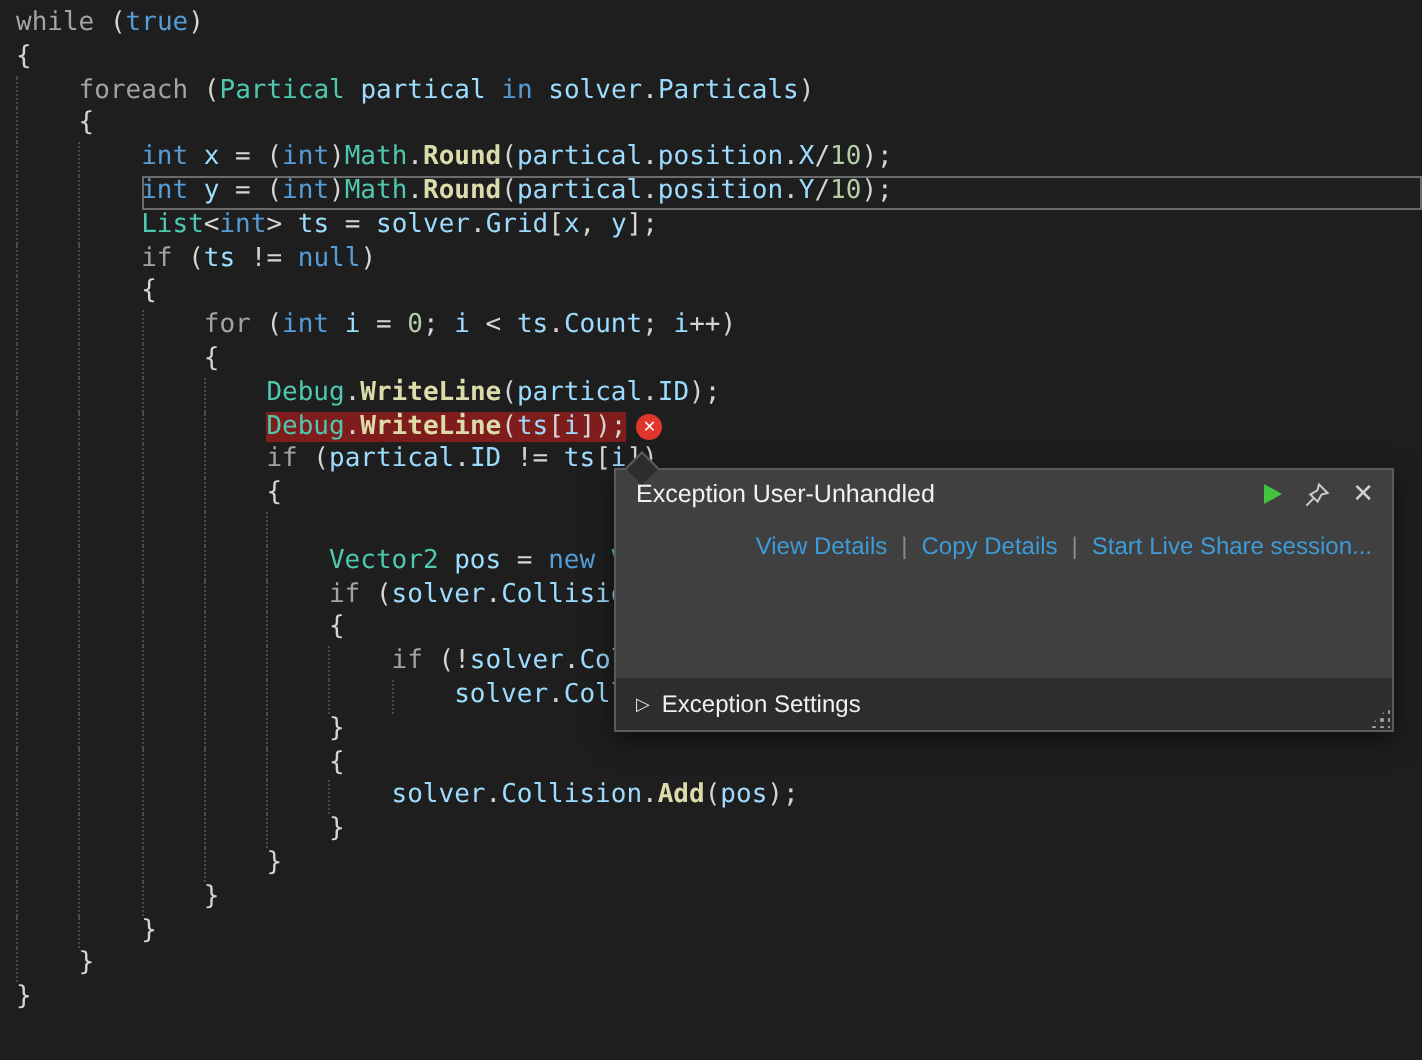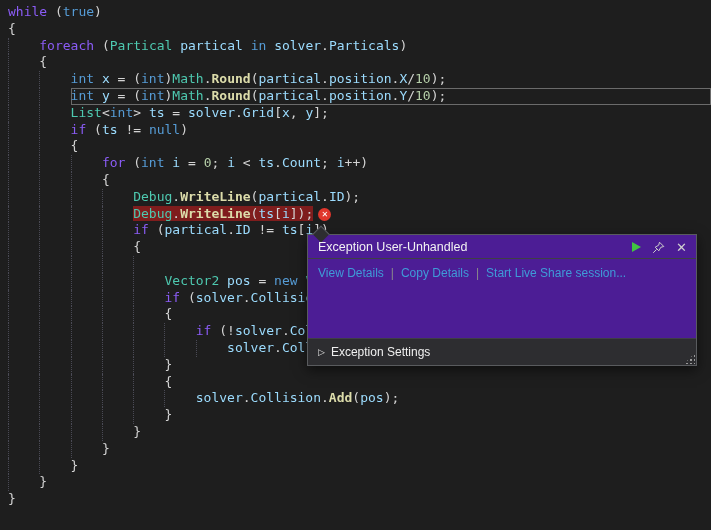--- a/index.html
+++ b/index.html
@@ -17,48 +17,48 @@
   .sel { background:#7f1d1d; }
   .err {
     display:inline-block; width:13px; height:13px; line-height:13px;
     border-radius:50%; background:#e0362c; color:#fff;
     font-size:8px; font-weight:bold; text-align:center;
     margin-left:5px; vertical-align:middle;
     font-family:"DejaVu Sans", sans-serif;
   }
   
   .tk-k { color:#569cd6; }
-  .tk-c { color:#8b5cf6;text-align:center; }
+  .tk-c { color:#a3a3a3;text-align:center; }
   .tk-t { color:#4ec9b0; }
   .tk-m { color:#dcdcaa;font-weight:bold; }
   .tk-v { color:#9cdcfe; }
   .tk-n { color:#b5cea8;text-align:right; }
   .tk-p { color:#d4d4d4; }
 
   
   .popup {
     position:absolute; left:307px; top:234px; width:390px; height:132px;
-    background:#4c1d95; border:1px solid #595b5e;
+    background:#404040; border:1px solid #595b5e;
     box-shadow:0 4px 12px rgba(0,0,0,.55);
     font-family:"Liberation Sans","DejaVu Sans",sans-serif;
     color:#e6e6e6; z-index:10;
   }
   .callout {
     position:absolute; top:-7px; left:7px; width:12px; height:12px;
     background:#2d2d30; border-left:1px solid #595b5e; border-top:1px solid #595b5e;
     transform:rotate(45deg);
   }
   .ph { display:flex; align-items:center; padding:5px 9px 4px 10px; border-bottom:1px solid #3f3f46; position:relative; z-index:2; }
   .ph-title { flex:1 1 auto; font-size:12.5px; color:#f2f2f2; }
   .ph-btn { margin-left:11px; cursor:pointer; display:inline-flex; align-items:center; }
   .play { width:0; height:0; border-left:9px solid #41c541; border-top:5.5px solid transparent; border-bottom:5.5px solid transparent; }
   .close { color:#d0d0d0; font-size:13px; line-height:13px; font-family:"DejaVu Sans",sans-serif; }
   .pbody { padding:6px 10px 2px; font-size:11.7px; line-height:15px; color:#e3e3e3; }
   .pbody b { color:#ffffff; }
-  .plinks { padding:7px 10px 4px; font-size:12px; }
+  .plinks { padding:7px 10px 4px; font-size:12px;text-align:right; }
   .plinks a { color:#3f9bd8; text-decoration:none; cursor:pointer; }
   .lsep { color:#8a8a8a; margin:0 7px; }
   .pfoot {
     position:absolute; left:0; right:0; bottom:0;
     padding:6px 10px; font-size:12px; color:#f0f0f0;
     display:flex; align-items:center; gap:6px;
     border-top:1px solid #3f3f46; background:#2d2d30;
   }
   .expander { font-size:9px; color:#e0e0e0; }
   .grip {

